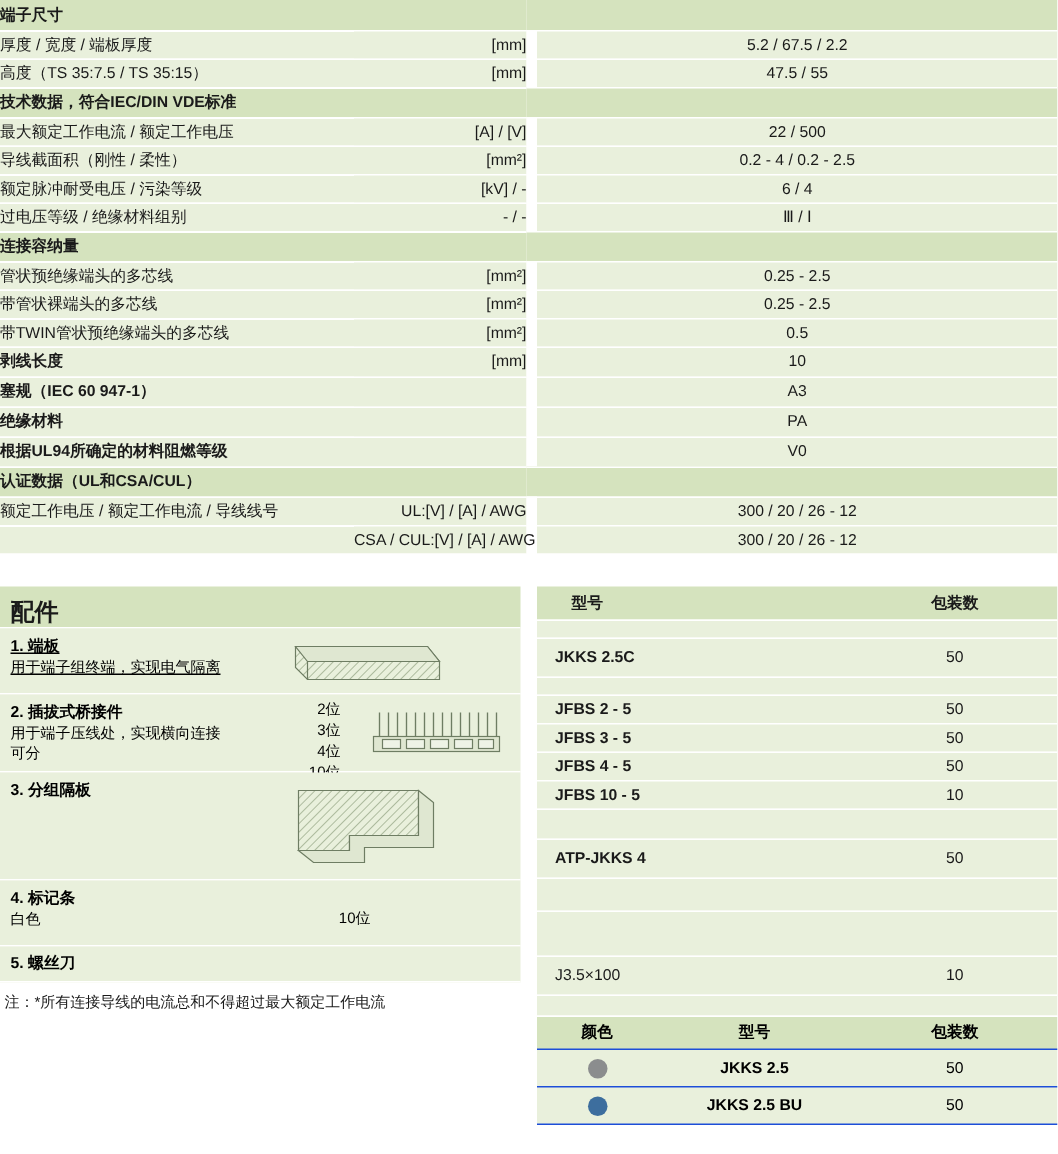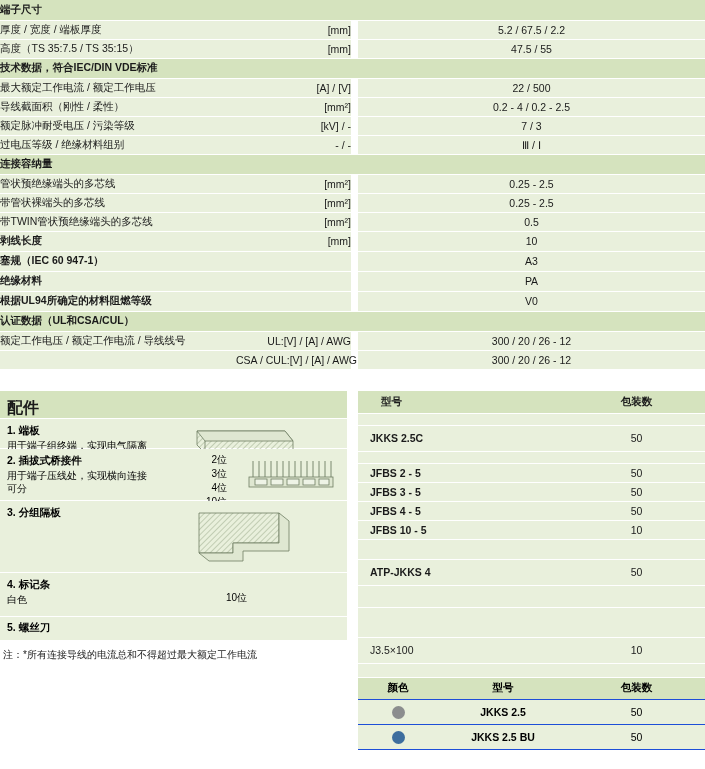--- a/index.html
+++ b/index.html
@@ -230,21 +230,21 @@
       <tr>
         <td class="c-label">导线截面积（刚性 / 柔性）</td>
         <td class="c-unit">[mm²]</td>
         <td class="sep"></td>
         <td class="c-val">0.2 - 4 / 0.2 - 2.5</td>
       </tr>
       <tr>
         <td class="c-label">额定脉冲耐受电压 / 污染等级</td>
         <td class="c-unit">[kV] / -</td>
         <td class="sep"></td>
-        <td class="c-val">7 / 3</td>
+        <td class="c-val">6 / 4</td>
       </tr>
       <tr>
         <td class="c-label">过电压等级 / 绝缘材料组别</td>
         <td class="c-unit">- / -</td>
         <td class="sep"></td>
         <td class="c-val">Ⅲ / Ⅰ</td>
       </tr>
 
       <tr class="head">
         <td class="c-label" colspan="2">连接容纳量</td>
@@ -315,21 +315,21 @@
   </table>
 
   <div class="lower">
 
     <div class="col-left">
 
       <div class="band header" style="height:28px;">
         <div class="pad" style="padding-top:7px;">配件</div>
       </div>
 
-      <div class="acc-row" style="height:30px;">
+      <div class="acc-row" style="height:44px;text-decoration:underline;">
         <div class="acc-title">1. 端板</div>
         <div class="acc-desc">用于端子组终端，实现电气隔离</div>
         <svg class="art" style="right:48px; top:4px;" width="110" height="40" viewBox="0 0 110 40">
           <defs>
             <pattern id="hatch" width="4" height="4" patternUnits="userSpaceOnUse" patternTransform="rotate(45)">
               <line x1="0" y1="0" x2="0" y2="4" stroke="#9aa98a" stroke-width="1"></line>
             </pattern>
           </defs>
           <path d="M8 8 L96 8 L104 18 L104 30 L16 30 L8 22 Z" fill="url(#hatch)" stroke="#6e7d63" stroke-width="0.8"></path>
           <path d="M8 8 L96 8 L104 18 L16 18 Z" fill="#dfe7d1" stroke="#6e7d63" stroke-width="0.8"></path>

